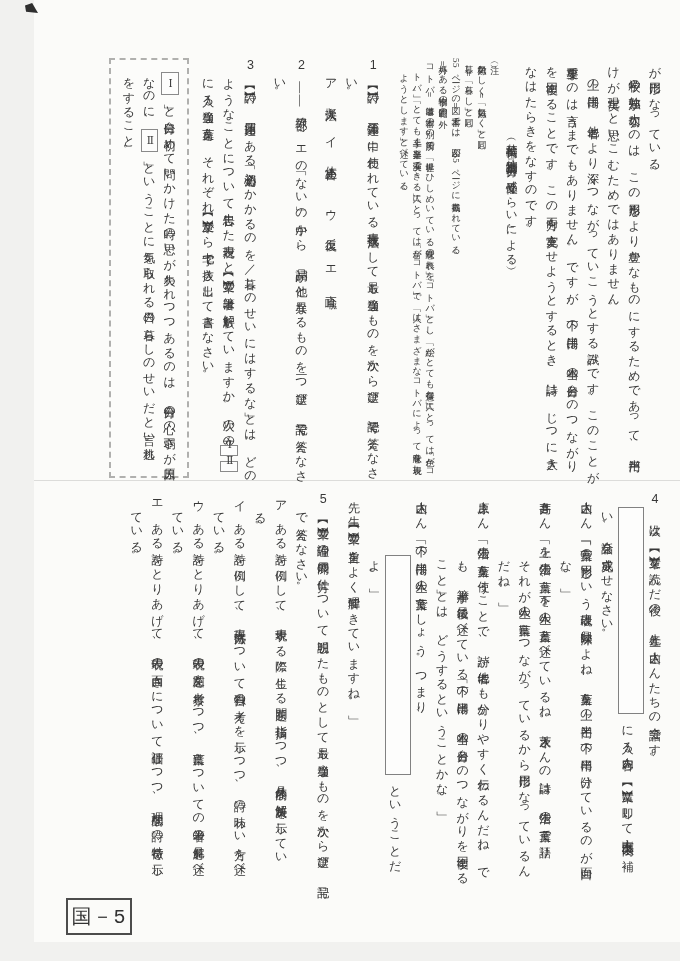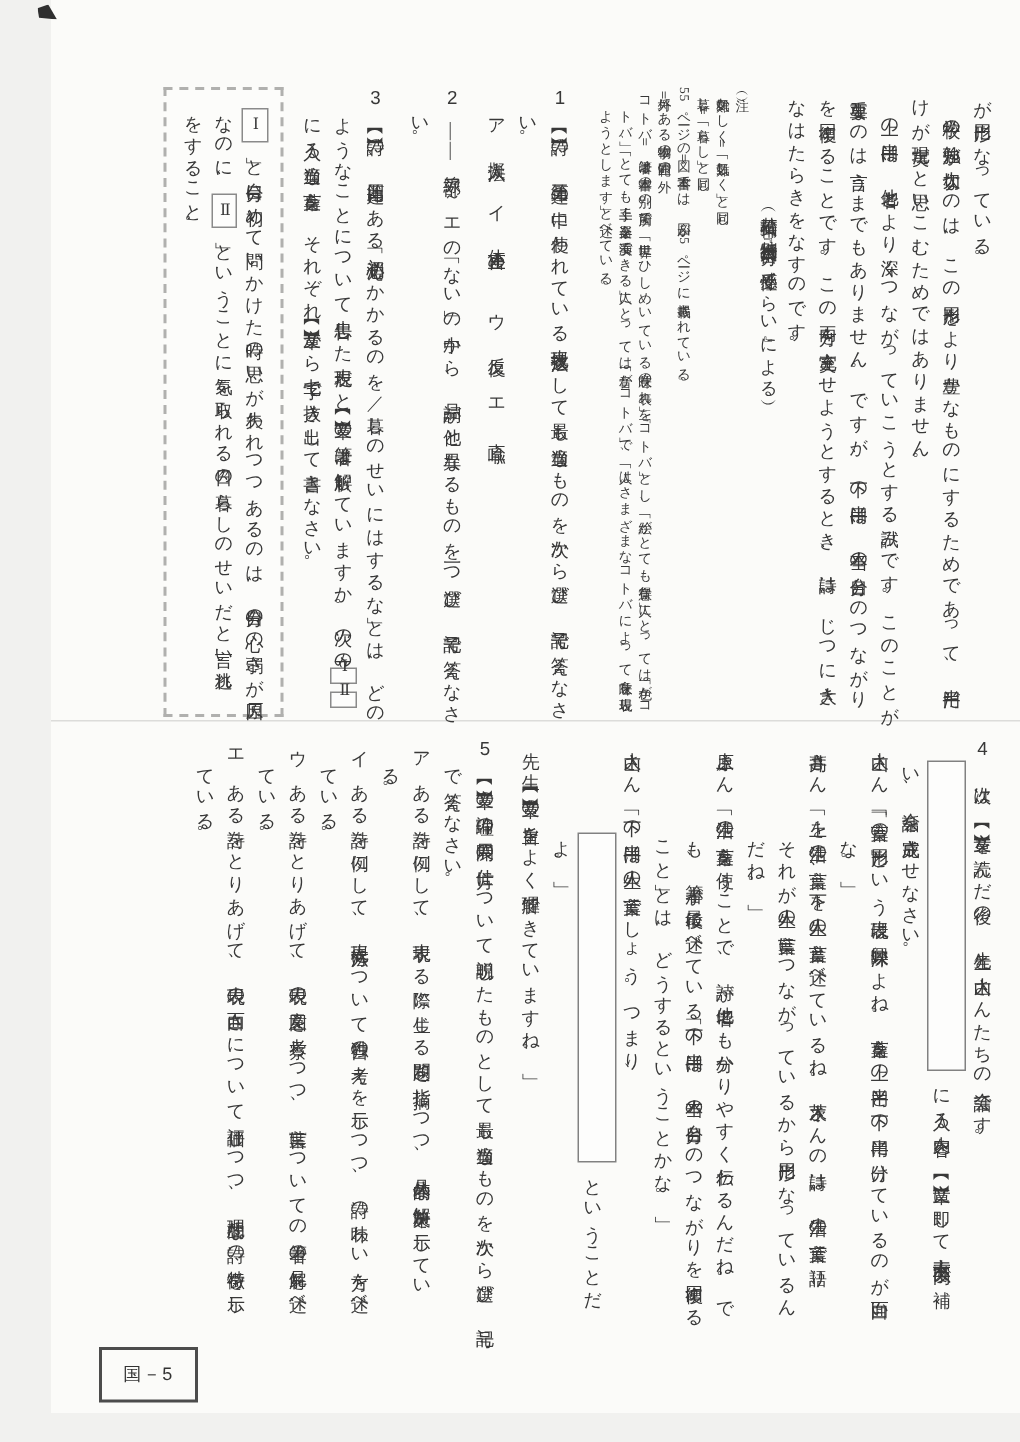--- a/index.html
+++ b/index.html
@@ -68,22 +68,22 @@
   .dlg { padding-top:5em; text-indent:-5em; }
   .speaker { padding-bottom:1em; }
 
   .q4-block { margin-left:0; }
   .mb-sm { margin-left:8px; }
 
   .footer-box {
     position:absolute; left:66px; top:898px; width:62px; height:33px;
     border:2px solid #4c4c4c; background:#fbfbf9;
     display:flex; align-items:center; justify-content:center;
-    font-size:12px; letter-spacing:1px; color:#333;
-    font-family:Liberation Sans, sans-serif;
+    font-size:20px; letter-spacing:1px; color:#333;
+    font-family:Liberation Mono, monospace;
   }
 </style>
 </head>
 <body>
 
 <div class="page">
   <div class="edge-left"></div>
   <div class="edge-bottom"></div>
   <div class="corner-mark"></div>
   <div class="divider"></div>

